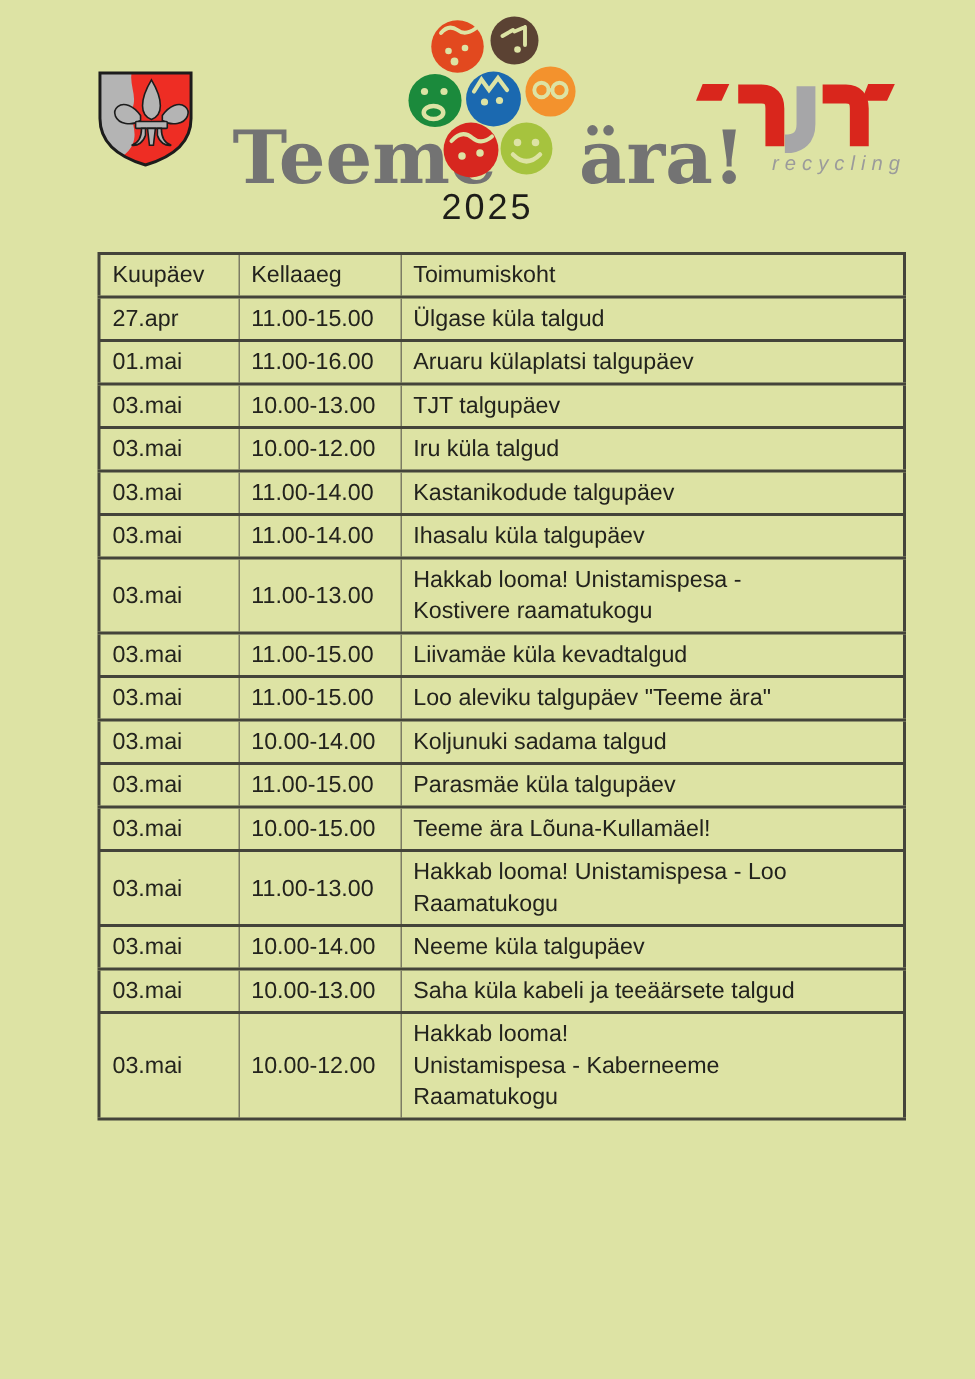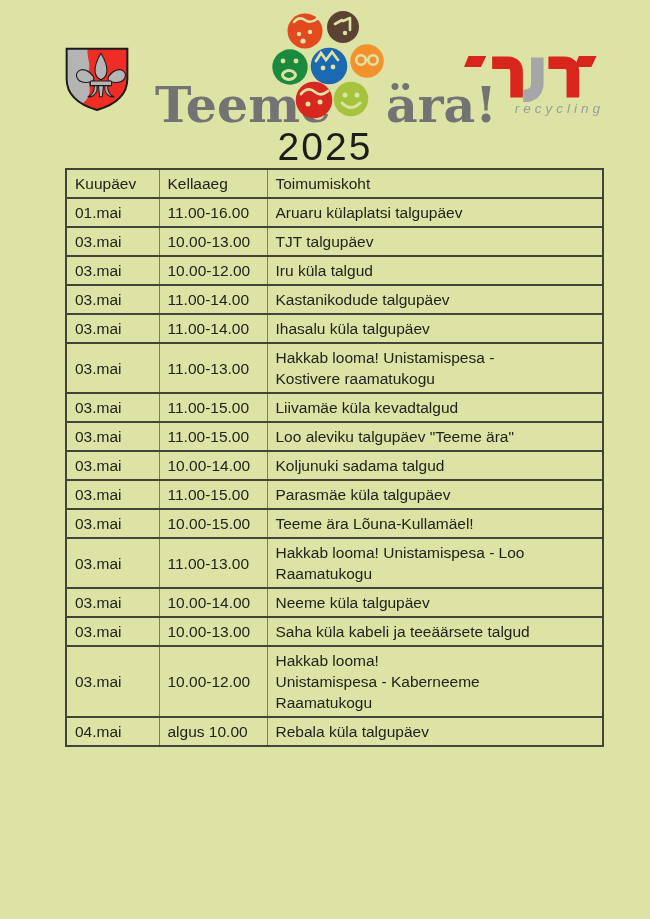--- a/index.html
+++ b/index.html
@@ -34,21 +34,21 @@
   .face-feat-fill{fill:var(--bg);}
   .face-feat-stroke{stroke:var(--bg);fill:none;stroke-linecap:round;}
   .tjt{position:absolute;left:464px;top:50px;width:137px;height:52px;}
   .recycling{
     position:absolute;left:464px;top:101px;width:140px;
     text-align:right;font-size:13.5px;letter-spacing:4px;
     font-style:italic;
   }
   .year{
     position:absolute;left:0;top:125px;width:650px;text-align:center;
-    font-size:39px;font-weight:300;letter-spacing:2px;color:#1d1d18;
+    font-size:24px;font-weight:300;letter-spacing:2px;color:#1d1d18;
   }
   table.schedule{
     position:absolute;left:65px;top:168px;width:537px;
     border-collapse:collapse;table-layout:fixed;
     font-size:15.5px;color:var(--ink);
   }
   table.schedule col.c1{width:93px;}
   table.schedule col.c2{width:108px;}
   table.schedule col.c3{width:336px;}
   table.schedule{border:2px solid var(--border-dark);}
@@ -173,20 +173,25 @@
     </colgroup>
   <thead>
     <tr>
       <th>Kuupäev</th>
       <th>Kellaaeg</th>
       <th>Toimumiskoht</th>
     </tr>
   </thead>
   <tbody>
       <tr>
+        <td>27.apr</td>
+        <td>11.00-15.00</td>
+        <td>Ülgase küla talgud</td>
+      </tr>
+      <tr>
         <td>01.mai</td>
         <td>11.00-16.00</td>
         <td>Aruaru külaplatsi talgupäev</td>
       </tr>
       <tr>
         <td>03.mai</td>
         <td>10.00-13.00</td>
         <td>TJT talgupäev</td>
       </tr>
       <tr>
@@ -251,19 +256,14 @@
         <td>10.00-13.00</td>
         <td>Saha küla kabeli ja teeäärsete talgud</td>
       </tr>
       <tr>
         <td>03.mai</td>
         <td>10.00-12.00</td>
         <td>Hakkab looma!
 Unistamispesa - Kaberneeme
 Raamatukogu</td>
       </tr>
-      <tr>
-        <td>04.mai</td>
-        <td>algus 10.00</td>
-        <td>Rebala küla talgupäev</td>
-      </tr>
     </tbody>
 </table>
 
 </body></html>

